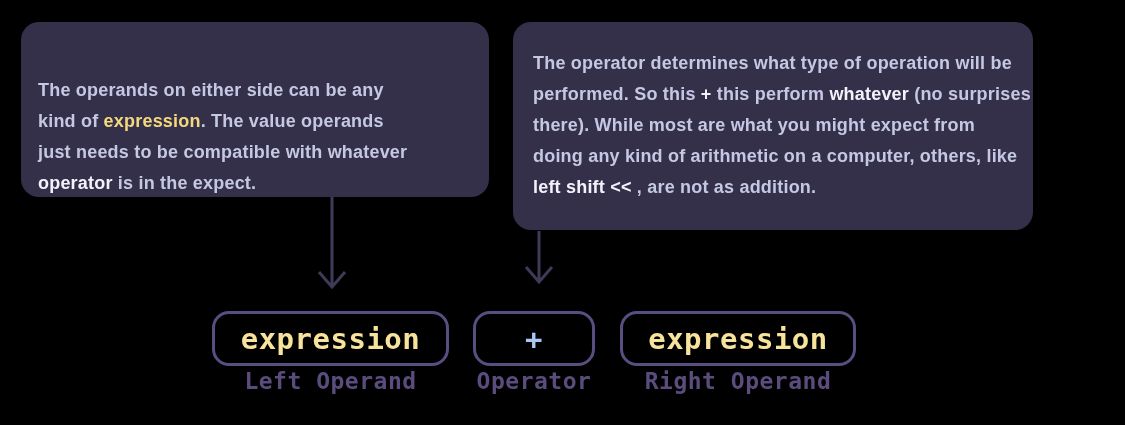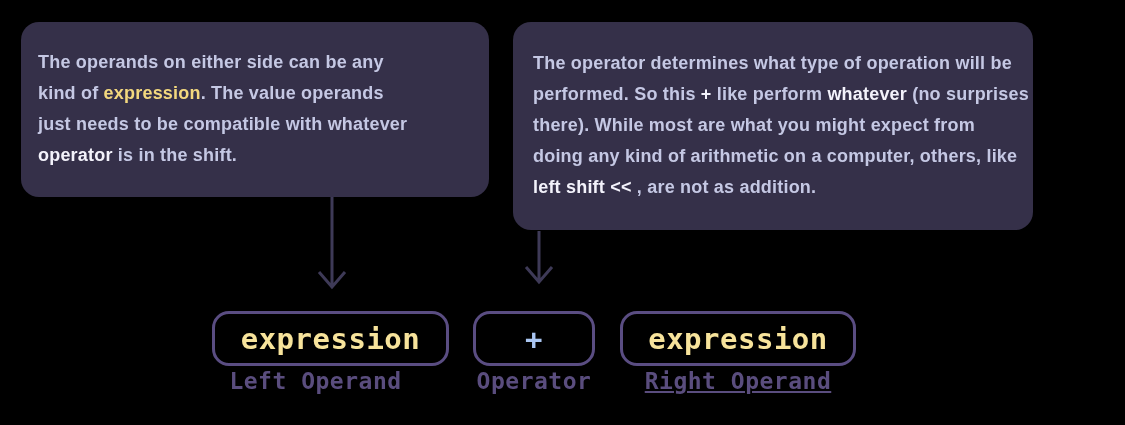--- a/index.html
+++ b/index.html
@@ -26,21 +26,21 @@
   .callout-right { left: 513px; top: 22px; width: 520px; height: 208px; }
   .callout-text {
     margin: 0;
     font-size: 18px;
     line-height: 31px;
     font-weight: 600;
     color: #c5c8e4;
     white-space: pre;
     letter-spacing: 0.2px;
   }
-  .callout-left  .callout-text { padding: 25px 18px 0 17px; }
+  .callout-left  .callout-text { padding: 25px 18px 0 17px; margin-top: 28px; }
   .callout-right .callout-text { padding: 26px 8px 0 20px; }
   .seg-normal { color: #c5c8e4; }
   .seg-yellow { color: #f3d87e; font-weight: 700; }
   .seg-bold   { color: #f3f2fb; font-weight: 700; }
   
   .arrow-layer {
     position: absolute;
     left: 0; top: 0;
     width: 1125px; height: 425px;
     pointer-events: none;
@@ -69,39 +69,39 @@
   .token-label {
     position: absolute;
     top: 368px;
     font-family: "DejaVu Sans Mono", monospace;
     font-weight: bold;
     font-size: 23px;
     color: #5a4d7e;
     text-align: center;
     letter-spacing: 0.5px;
   }
-  .label-left     { left: 191px; width: 249px; text-align: center; }
+  .label-left     { left: 206px; width: 249px; text-align: center; }
   .label-operator { left: 467px; width: 134px; }
-  .label-right    { left: 614px; width: 248px; text-decoration: underline; }
+  .label-right    { left: 614px; width: 248px; }
 </style>
 </head>
 <body>
 
 <div class="stage">
 
   <div class="callout callout-left">
     <p class="callout-text"><span class="seg-normal">The operands on either side can be any
 kind of </span><span class="seg-yellow">expression</span><span class="seg-normal">. The value operands
 just needs to be compatible with whatever
-</span><span class="seg-bold">operator</span><span class="seg-normal"> is in the shift.</span></p>
+</span><span class="seg-bold">operator</span><span class="seg-normal"> is in the expect.</span></p>
   </div>
 
   <div class="callout callout-right">
     <p class="callout-text"><span class="seg-normal">The operator determines what type of operation will be
-performed. So this </span><span class="seg-bold">+</span><span class="seg-normal"> like perform </span><span class="seg-bold">whatever</span><span class="seg-normal"> (no surprises
+performed. So this </span><span class="seg-bold">+</span><span class="seg-normal"> this perform </span><span class="seg-bold">whatever</span><span class="seg-normal"> (no surprises
 there). While most are what you might expect from
 doing any kind of arithmetic on a computer, others, like
 </span><span class="seg-bold">left shift &lt;&lt;</span><span class="seg-normal"> , are not as addition.</span></p>
   </div>
 
   <svg class="arrow-layer" viewBox="0 0 1125 425">
     <path d="M332 197 L332 285 M319 272 L332 287 L345 272" fill="none" stroke="#3e3a57" stroke-width="3"></path>
     <path d="M539 231 L539 280 M526 267 L539 282 L552 267" fill="none" stroke="#3e3a57" stroke-width="3"></path>
   </svg>
 

